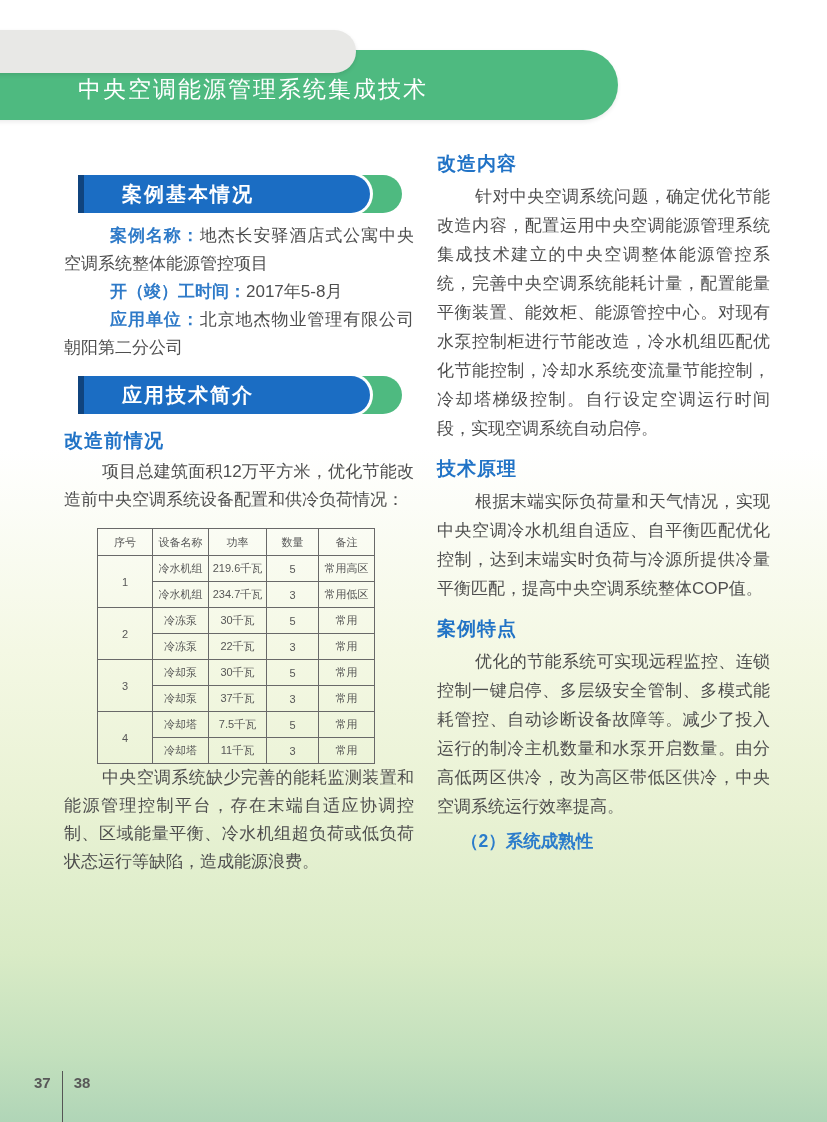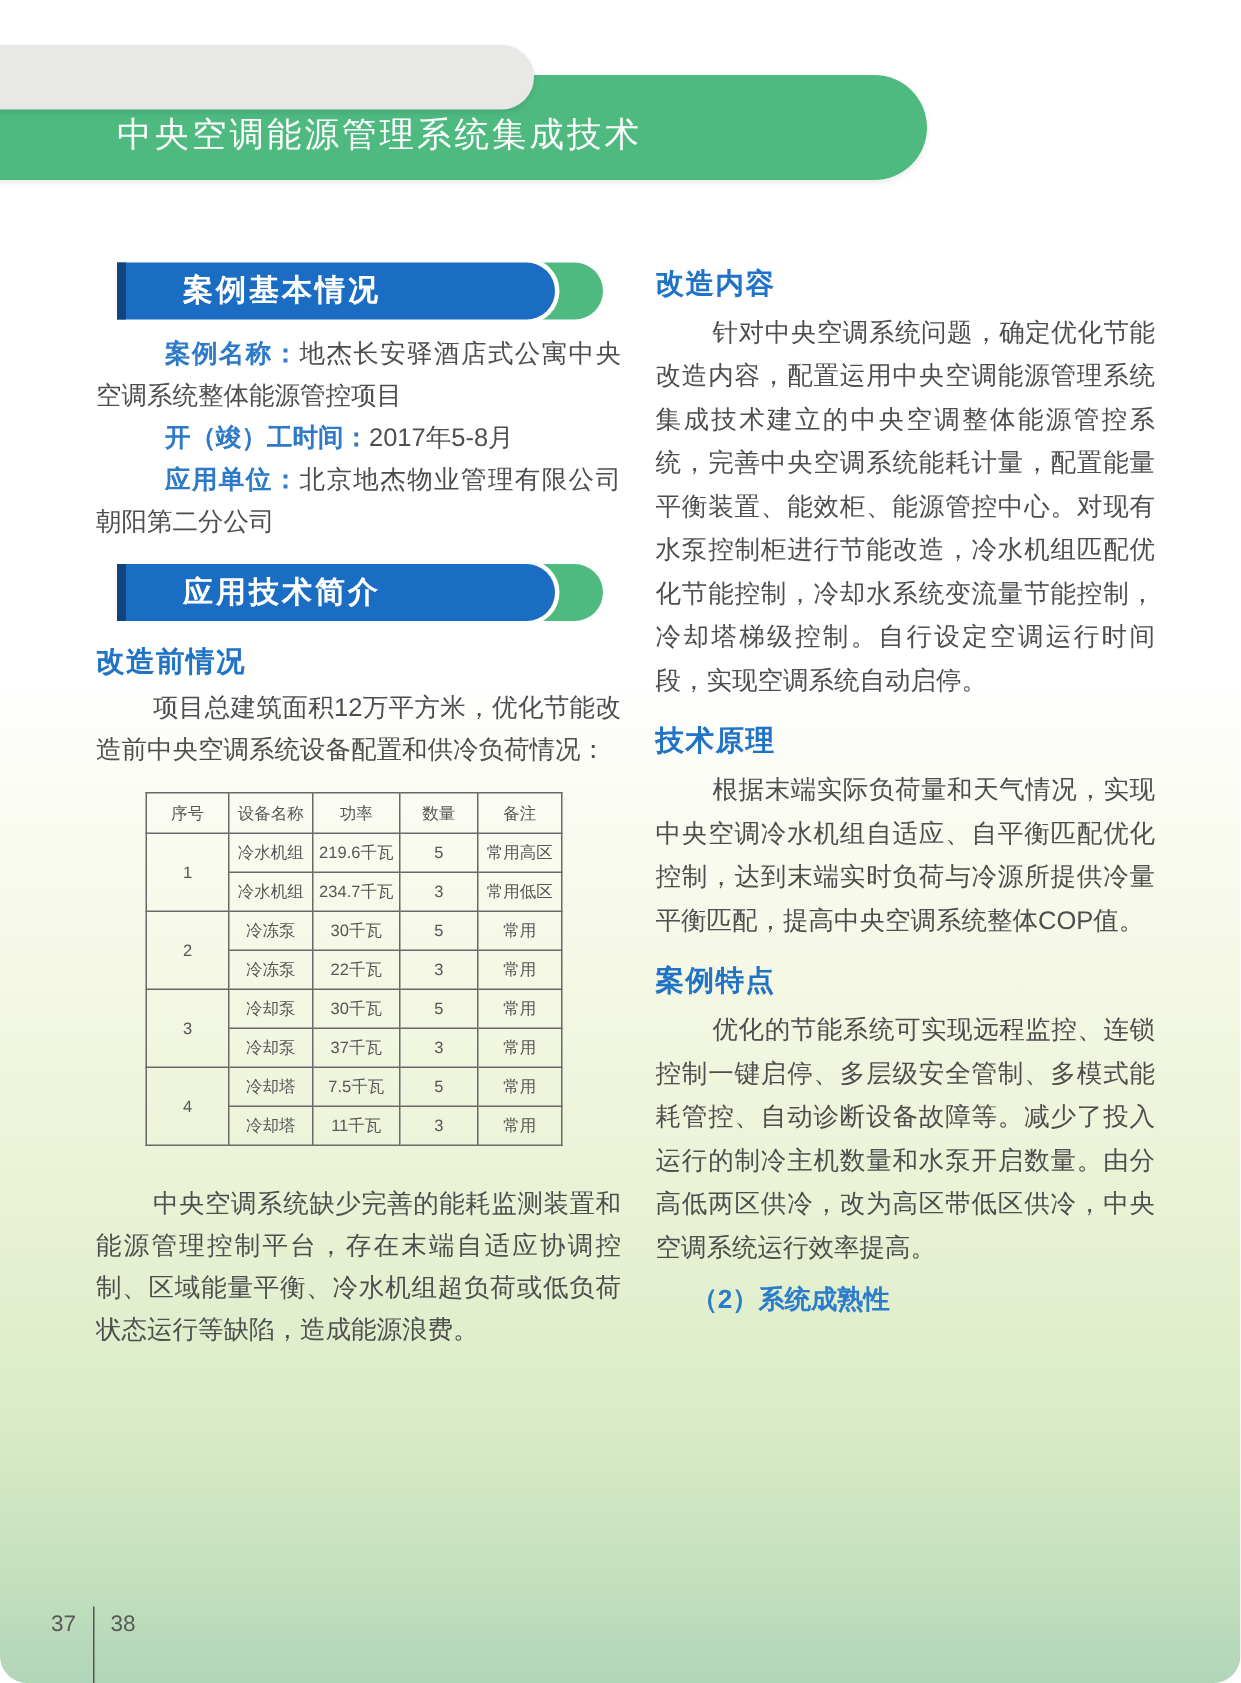--- a/index.html
+++ b/index.html
@@ -1,61 +1,60 @@
 <!DOCTYPE html>
 <html><head>
 <meta charset="utf-8">
 <style>
   html,body{margin:0;padding:0;}
   .page{
     position:relative;width:827px;height:1122px;overflow:hidden;
     font-family:"Liberation Sans","DejaVu Sans",sans-serif;
     background:linear-gradient(180deg,#ffffff 0%,#ffffff 40%,#f4f8e4 58%,#e9f2d4 72%,#d9ebc6 85%,#c3e0bd 94%,#b0d5b7 100%);
-    border-radius:18px;
   }
   
   .hdr-gray{position:absolute;left:-40px;top:30px;width:396px;height:43px;background:#e8e8e6;
     border-radius:0 22px 22px 0;box-shadow:0 2px 4px rgba(0,0,0,.10);z-index:2;}
   .hdr-green{position:absolute;left:-40px;top:50px;width:658px;height:70px;background:#4eba80;
     border-radius:0 35px 35px 0;z-index:1;box-shadow:0 2px 4px rgba(0,0,0,.08);}
   .hdr-title{position:absolute;left:118px;top:8px;line-height:62px;font-size:23px;color:#ffffff;
     letter-spacing:2px;white-space:nowrap;}
   
   .banner{position:relative;height:38px;margin-left:14px;width:292px;}
   .banner-green{position:absolute;top:0;right:-32px;width:150px;height:38px;border-radius:19px;background:#4eba80;}
   .banner-blue{position:absolute;left:0;top:0;right:0;bottom:0;background:#1b6dc3;border-radius:0 19px 19px 0;
     box-shadow:0 0 0 3px #ffffff;color:#ffffff;font-size:20px;font-weight:bold;line-height:38px;
     padding-left:44px;box-sizing:border-box;letter-spacing:2px;}
   .banner-blue::before{content:"";position:absolute;left:0;top:0;width:6px;height:100%;background:#10447e;}
   .banner2{margin-top:14px;}
   
   .col{position:absolute;}
   .col-left{left:64px;top:175px;width:350px;}
-  .col-right{left:437px;top:165px;width:333px;}
+  .col-right{left:437px;top:140px;width:333px;}
   
   .fields{margin:9px 0 3px 0;}
   .bp{margin:0;font-size:17px;line-height:28px;color:#4e4e4e;text-align:justify;}
   .col-right .bp{line-height:29px;}
   .field{text-indent:46px;}
   .lbl{color:#2e7ac8;font-weight:600;}
   .indent{text-indent:38px;}
   .h-blue{margin:11px 0 5px;font-size:19px;font-weight:bold;color:#2173c6;letter-spacing:1px;}
   .col-left .h-blue{margin:14px 0 4px;}
   .h-sub{margin:8px 0 4px;padding-left:24px;font-size:17.5px;font-weight:600;color:#2b7ccb;}
   .mt{margin-top:13px;}
   
   .equip{border-collapse:collapse;margin:14px 0 0 33px;width:272px;table-layout:fixed;}
   .equip th,.equip td{border:1px solid #696969;font-size:11px;color:#565656;text-align:center;
     vertical-align:middle;font-weight:normal;padding:0;height:25px;}
   .equip th{height:26px;}
   .equip .c1{width:54px}.equip .c2{width:55px}.equip .c3{width:57px}.equip .c4{width:51px}.equip .c5{width:55px}
-  .concl{margin-top:25px;}
+  .concl{}
   
   .footer{position:absolute;left:34px;top:1071px;display:flex;align-items:flex-start;
-    font-size:15px;color:#585858;}
+    font-size:15px;color:#585858;font-weight:bold;}
   .pn{padding-top:3px;}
   .pn-line{width:1px;height:51px;background:#555555;margin:0 11px;}
 </style>
 </head>
 <body>
 
 <div class="page">
 
   <div class="hdr-gray"></div>
   <div class="hdr-green">

